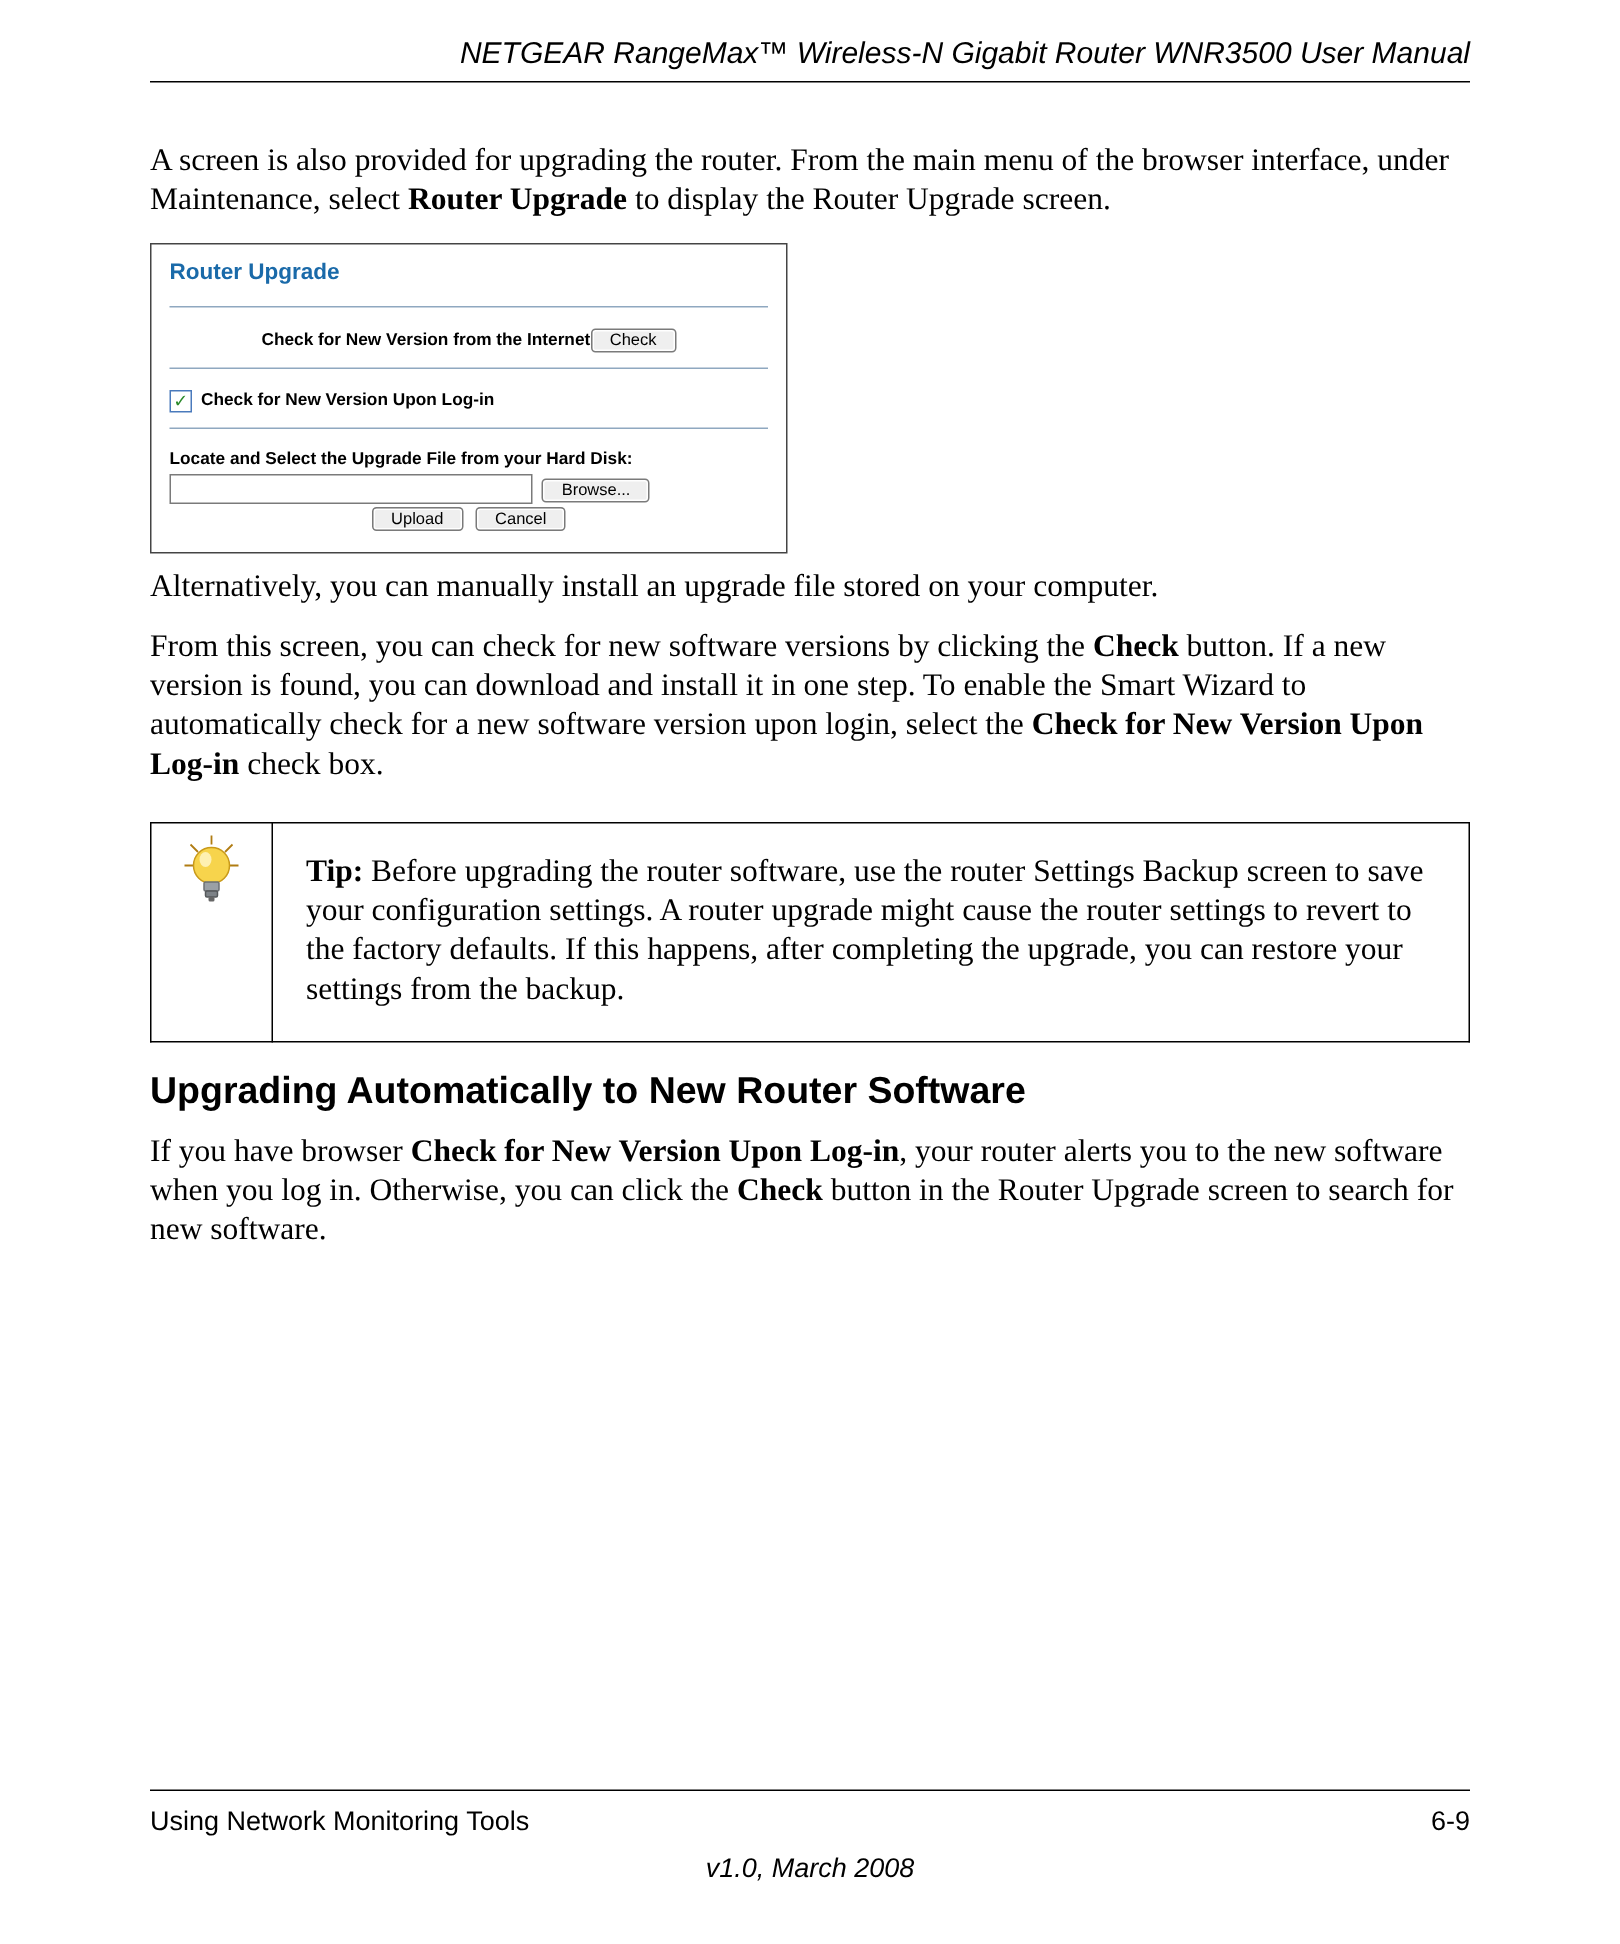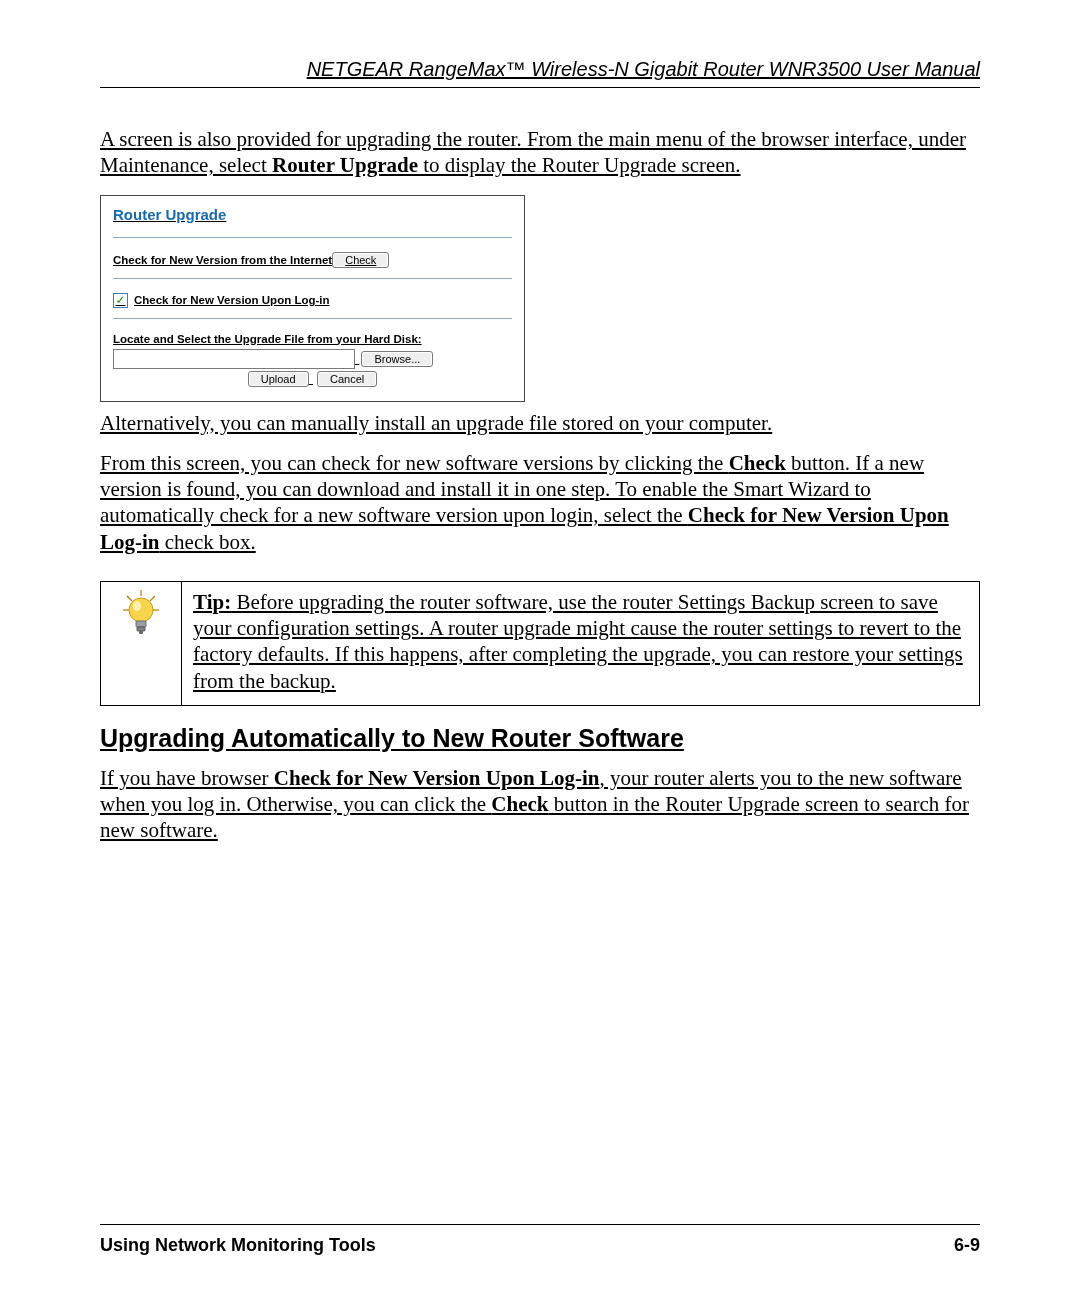--- a/index.html
+++ b/index.html
@@ -7,23 +7,22 @@
     padding: 0;
     background: #fff;
     font-family: "Times New Roman", Times, serif;
     color: #000;
     width: 1080px;
     height: 1296px;
     box-sizing: border-box;
     position: relative;
   }
   .page {
-    padding: 58px 100px 0 100px;
+    padding: 25px 100px 0 100px;
     box-sizing: border-box;
-    text-decoration: underline;
   }
   .header-title {
     font-style: italic;
     font-size: 20px;
     text-align: right;
     margin-bottom: 6px;
     font-family: Arial, Helvetica, sans-serif;
   }
   hr.rule {
     border: none;
@@ -50,21 +49,21 @@
     font-size: 15px;
     padding-bottom: 4px;
   }
   .sep {
     border: none;
     border-top: 1px solid #8fa8c0;
     margin: 10px 0 14px 0;
   }
   .row-flex {
     display: flex;
-    justify-content: flex-start;
+    justify-content: center;
     align-items: center;
   }
   .small-bold {
     font-size: 11.5px;
     font-weight: bold;
   }
   .winbtn {
     font-family: Tahoma, Arial, sans-serif;
     font-size: 11px;
     background: #efefef;
@@ -129,21 +128,20 @@
     font-family: Arial, Helvetica, sans-serif;
     font-weight: bold;
     font-size: 25px;
     margin: 10px 0 12px 0;
   }
   .footer {
     position: absolute;
     left: 100px;
     right: 100px;
     bottom: 40px;
-    font-weight: bold;
   }
   .footer hr {
     border: none;
     border-top: 1.5px solid #000;
     margin: 0 0 10px 0;
   }
   .footer-row {
     display: flex;
     justify-content: space-between;
     font-family: Arial, Helvetica, sans-serif;
@@ -215,34 +213,35 @@
             <line x1="40" y1="22" x2="34" y2="22"></line>
           </g>
           <circle cx="22" cy="22" r="12" fill="#f7d44c" stroke="#c99a1a" stroke-width="1"></circle>
           <ellipse cx="18" cy="18" rx="4" ry="5" fill="#fff6cc" opacity="0.8"></ellipse>
           <rect x="17" y="33" width="10" height="6" rx="1" fill="#9aa0a6" stroke="#6b6f73"></rect>
           <rect x="18" y="39" width="8" height="4" rx="1" fill="#7d8287" stroke="#55585b"></rect>
           <rect x="20" y="43" width="4" height="3" rx="1" fill="#666"></rect>
         </svg>
       </td>
       <td>
-        <p class="body" style="margin:1px; padding-left:0; text-indent:0;">
+        <p class="body" style="margin:12px; padding-left:0; text-indent:0;">
           <b>Tip:</b><span style="display:inline;"> Before upgrading the router software, use the router Settings Backup screen to save your configuration settings. A router upgrade might cause the router settings to revert to the factory defaults. If this happens, after completing the upgrade, you can restore your settings from the backup.</span>
         </p>
       </td>
     </tr>
   </tbody>
     </table>
 
   <div class="section-heading">Upgrading Automatically to New Router Software</div>
 
   <p class="body">
     <span>If you have browser </span><b>Check for New Version Upon Log-in</b><span>, your router alerts you to the new software when you log in. Otherwise, you can click the </span><b>Check</b><span> button in the Router Upgrade screen to search for new software.</span>
   </p>
 </div>
 
 <div class="footer">
   <hr>
   <div class="footer-row">
     <span>Using Network Monitoring Tools</span>
     <span>6-9</span>
   </div>
+  <div class="footer-version">v1.0, March 2008</div>
 </div>
 
 </body></html>

